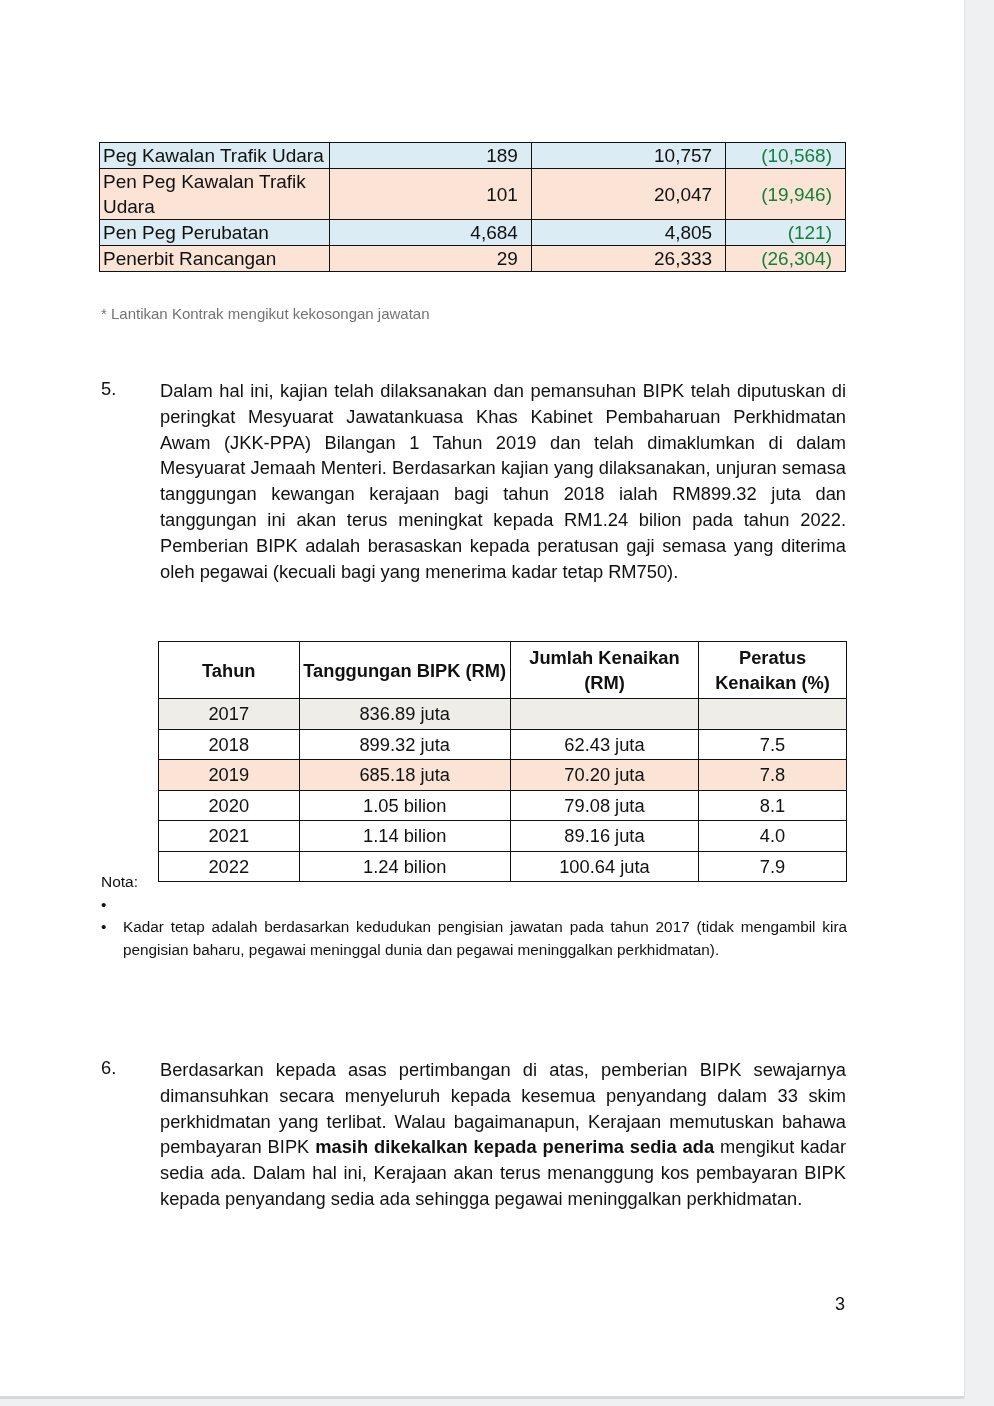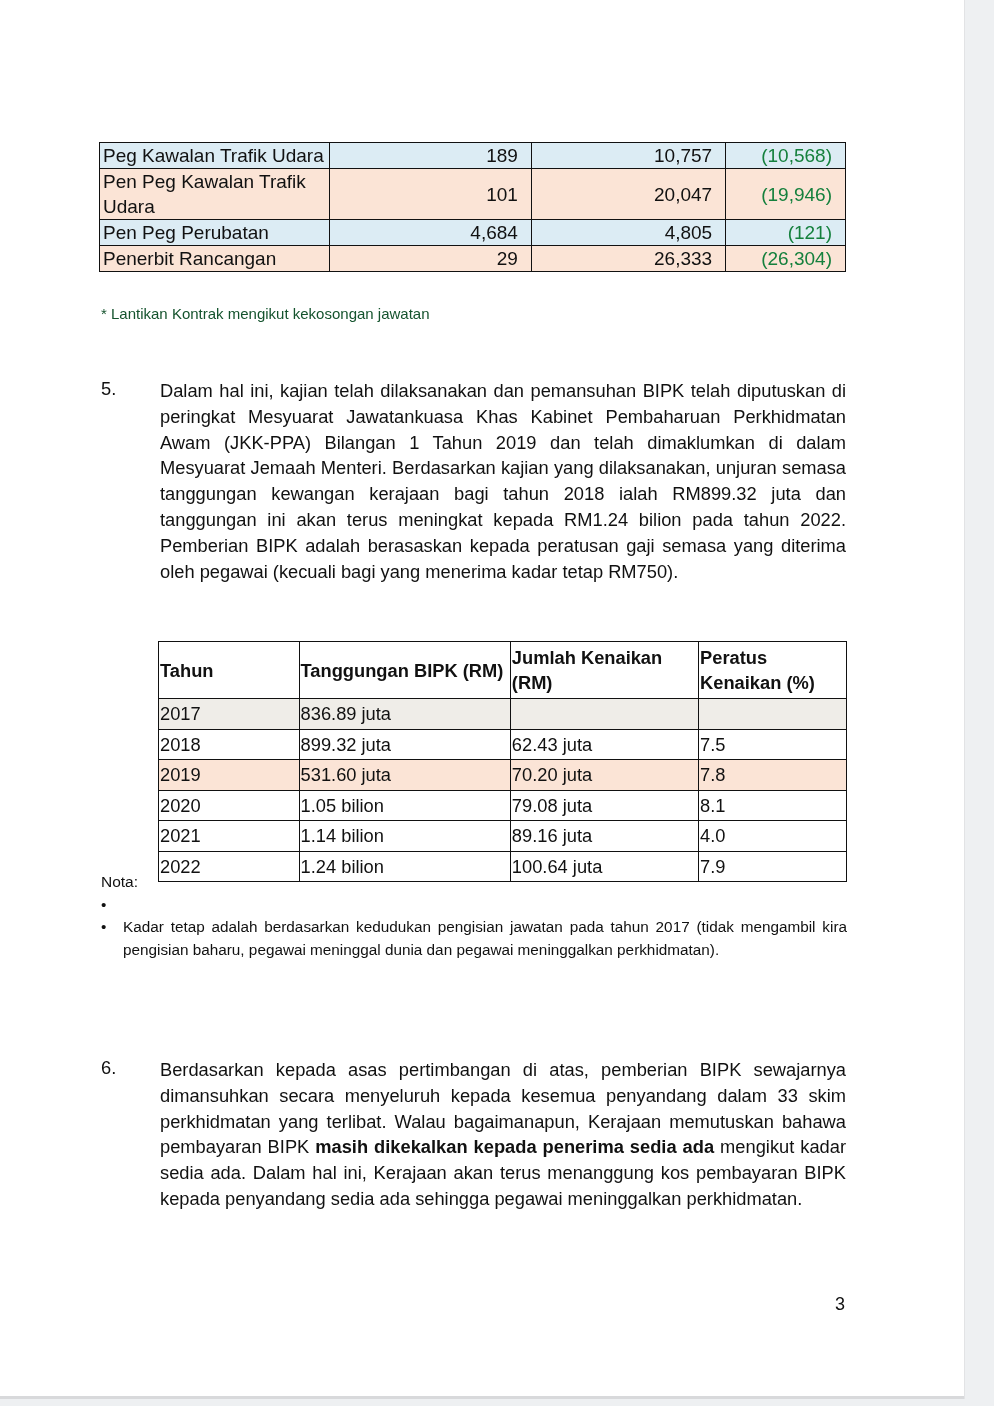--- a/index.html
+++ b/index.html
@@ -12,29 +12,29 @@
   #t1 { left:99px; top:142px; width:747px; font-size:19px; }
   #t1 td { border:1.5px solid #111; padding:0 13px 0 3px; line-height:25px; }
   #t1 td.num { text-align:right; }
   #t1 td.neg { color:#15803d; }
   #t1 tr.blue td { background:#dcecf4; }
   #t1 tr.peach td { background:#fbe4d6; }
   #t1 .c1 { width:222px; padding-right:2px; }
   #t1 .c2 { width:184px; }
   #t1 .c3 { width:176px; }
   #t1 .c4 { width:102px; }
-  .footnote { position:absolute; left:101px; top:305px; font-size:15px; color:#14532d; }
+  .footnote { position:absolute; left:101px; top:305px; font-size:15px; color:#737373; }
   .para { position:absolute; font-size:18.3px; line-height:25.8px; text-align:justify; }
   .para-num { position:absolute; font-size:18.3px; }
   #p5 { left:160px; top:378px; width:686px; }
   #p5n { left:101px; top:378px; }
   #p6 { left:160px; top:1057px; width:686px; }
   #p6n { left:101px; top:1057px; }
   
-  #t2 { left:158px; top:641px; width:689px; font-size:18.3px; text-align:left; }
+  #t2 { left:158px; top:641px; width:689px; font-size:18.3px; text-align:center; }
   #t2 th, #t2 td { border:1.5px solid #111; }
   #t2 th { font-weight:bold; line-height:25px; height:54px; background:#fff; }
   #t2 td { line-height:27.5px; }
   #t2 tr.grey td { background:#efede8; }
   #t2 tr.peach td { background:#fbe4d6; }
   .nota { position:absolute; left:101px; top:873px; font-size:15.5px; }
   .bullets { position:absolute; left:101px; top:893px; width:746px; font-size:15.3px; line-height:23px; }
   .bullet { position:relative; padding-left:22px; margin-bottom:22px; text-align:justify; }
   .bullet .dot { position:absolute; left:0; top:0; }
   .pagenum { position:absolute; left:835px; top:1294px; font-size:18px; }
@@ -95,21 +95,21 @@
           <td></td>
         </tr>
         <tr>
           <td>2018</td>
           <td>899.32 juta</td>
           <td>62.43 juta</td>
           <td>7.5</td>
         </tr>
         <tr class="peach">
           <td>2019</td>
-          <td>531.60 juta</td>
+          <td>685.18 juta</td>
           <td>70.20 juta</td>
           <td>7.8</td>
         </tr>
         <tr>
           <td>2020</td>
           <td>1.05 bilion</td>
           <td>79.08 juta</td>
           <td>8.1</td>
         </tr>
         <tr>

